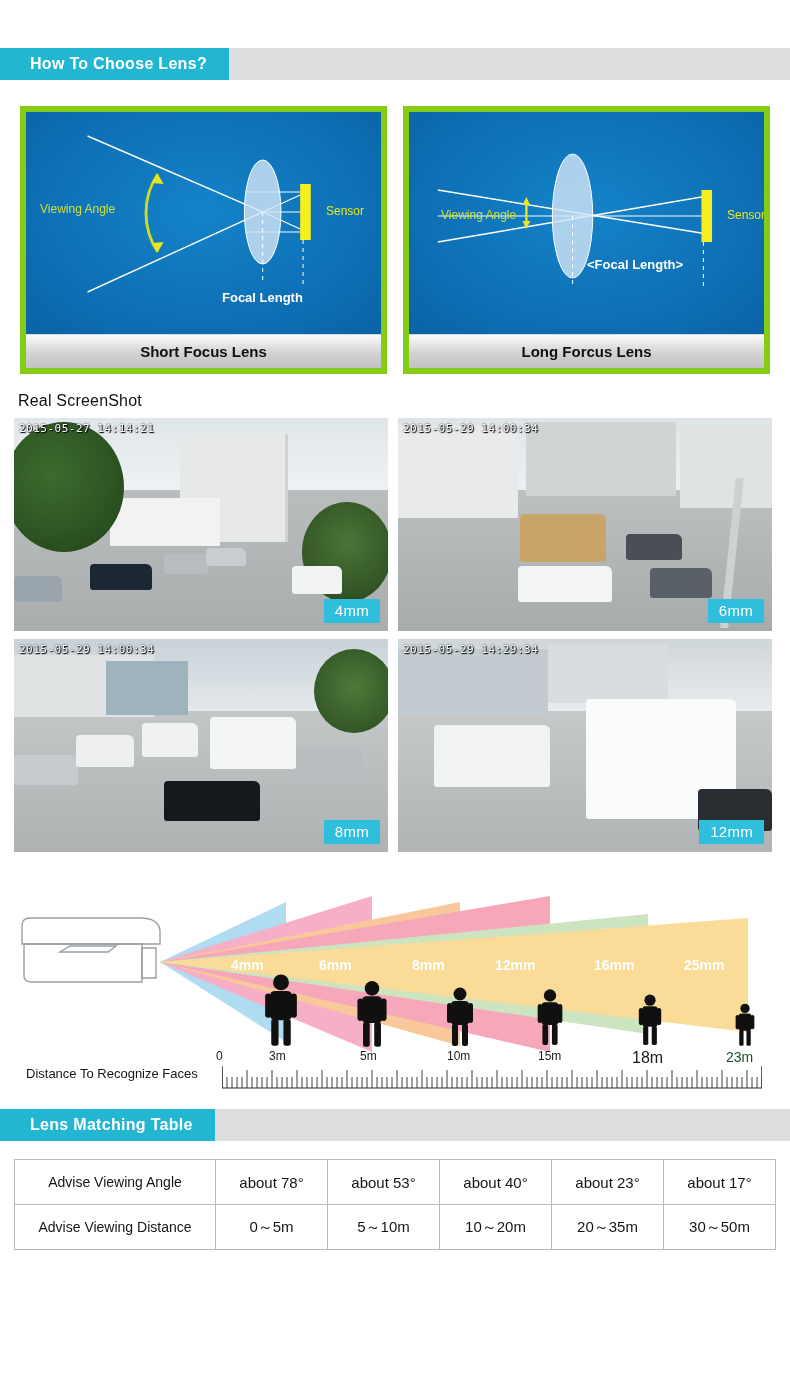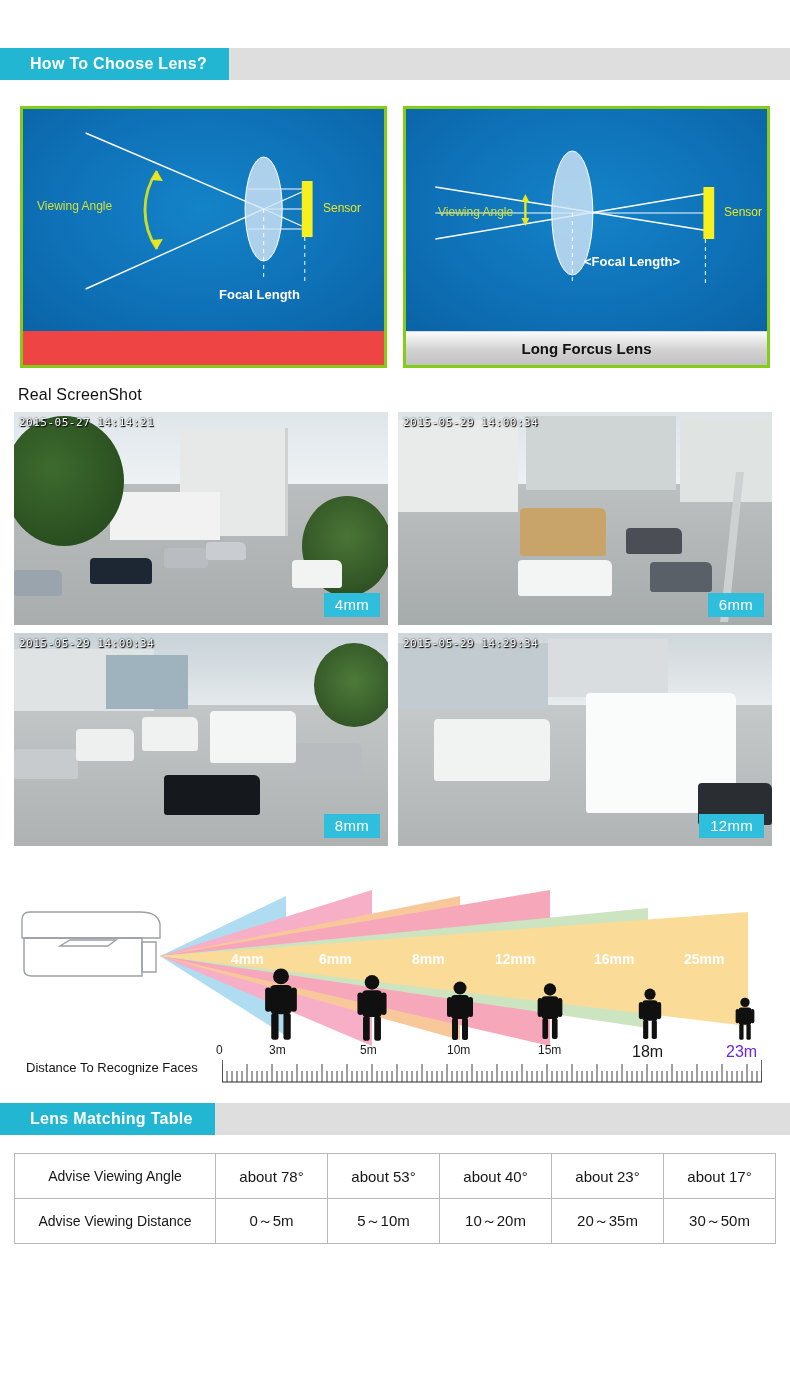--- a/index.html
+++ b/index.html
@@ -28,22 +28,22 @@
     letter-spacing:.3px;
     white-space:nowrap;
   }
 
   
   .diagrams{
     display:flex;gap:16px;padding:26px 20px 0 20px;
   }
   .diagram{
     width:371px;
-    background:#ef4444;
-    border:3px solid #84cc16;
+    background:#be185d;
+    border:6px solid #84cc16;
     box-sizing:border-box;
   }
   .diag-img{
     position:relative;height:222px;
     background:radial-gradient(ellipse at 50% 45%, #1483c8 0%, #0f72b8 55%, #0a63a6 100%);
     overflow:hidden;
   }
   .diag-cap{
     height:33px;
     background:linear-gradient(#fbfbfb,#d2d2d2 55%,#c2c2c2);
@@ -143,20 +143,21 @@
           <polygon points="137,62 131,71 143,72" fill="#e9e720"></polygon>
           <polygon points="137,140 131,131 143,130" fill="#e9e720"></polygon>
 
           <line x1="246" y1="100" x2="246" y2="172" stroke="#ffffff" stroke-width="1" stroke-dasharray="4,4"></line>
           <line x1="288" y1="128" x2="288" y2="172" stroke="#ffffff" stroke-width="1" stroke-dasharray="4,4"></line>
         </svg>
         <div style="position:absolute;left:14px;top:90px;color:#cfe03a;font-size:12px">Viewing Angle</div>
         <div style="position:absolute;left:300px;top:92px;color:#e9e620;font-size:12px">Sensor</div>
         <div style="position:absolute;left:196px;top:178px;color:#ffffff;font-size:13px;font-weight:bold">Focal Length</div>
       </div>
+      <div class="diag-cap">Short Focus Lens</div>
     </div>
 
     <div class="diagram">
       <div class="diag-img">
         <svg class="diag-svg" viewBox="0 0 369 222" preserveAspectRatio="none">
           <line x1="30" y1="78" x2="310" y2="122" stroke="#ffffff" stroke-width="1.4"></line>
           <line x1="30" y1="130" x2="310" y2="84" stroke="#ffffff" stroke-width="1.4"></line>
           <line x1="30" y1="104" x2="310" y2="104" stroke="#ffffff" stroke-width="1"></line>
 
           <ellipse cx="170" cy="104" rx="21" ry="62" fill="#cfe4f5" opacity="0.82"></ellipse>
@@ -292,21 +293,21 @@
     <div style="position:absolute;left:495px;top:83px;color:#ffffff;font-size:14px;font-weight:bold">12mm</div>
     <div style="position:absolute;left:594px;top:83px;color:#ffffff;font-size:14px;font-weight:bold">16mm</div>
     <div style="position:absolute;left:684px;top:83px;color:#ffffff;font-size:14px;font-weight:bold">25mm</div>
 
     <div style="position:absolute;left:216px;top:175px;font-size:12px;color:#1a1a1a">0</div>
     <div style="position:absolute;left:269px;top:175px;font-size:12px;color:#1a1a1a">3m</div>
     <div style="position:absolute;left:360px;top:175px;font-size:12px;color:#1a1a1a">5m</div>
     <div style="position:absolute;left:447px;top:175px;font-size:12px;color:#1a1a1a">10m</div>
     <div style="position:absolute;left:538px;top:175px;font-size:12px;color:#1a1a1a">15m</div>
     <div style="position:absolute;left:632px;top:175px;font-size:16px;color:#1a1a1a">18m</div>
-    <div style="position:absolute;left:726px;top:175px;font-size:16px;color:#6d28d9">23m</div>
+    <div style="position:absolute;left:726px;top:175px;font-size:14px;color:#14532d">23m</div>
 
     <svg style="position:absolute;left:222px;top:192px;width:540px;height:26px" viewBox="0 0 540 26" preserveAspectRatio="none">
       <g id="rt" stroke="#2b2b2b" stroke-width="1"></g>
 
       <line x1="0" y1="22" x2="540" y2="22" stroke="#2b2b2b" stroke-width="1.2"></line>
       <line x1="0" y1="0" x2="0" y2="22" stroke="#2b2b2b" stroke-width="1.4"></line>
       <line x1="540" y1="0" x2="540" y2="22" stroke="#2b2b2b" stroke-width="1.4"></line>
       <g class="ticks" stroke="#2b2b2b" stroke-width="0.9">
           <line x1="0.00" x2="0.00" y1="4" y2="22"></line>
           <line x1="5.00" x2="5.00" y1="11" y2="22"></line>

